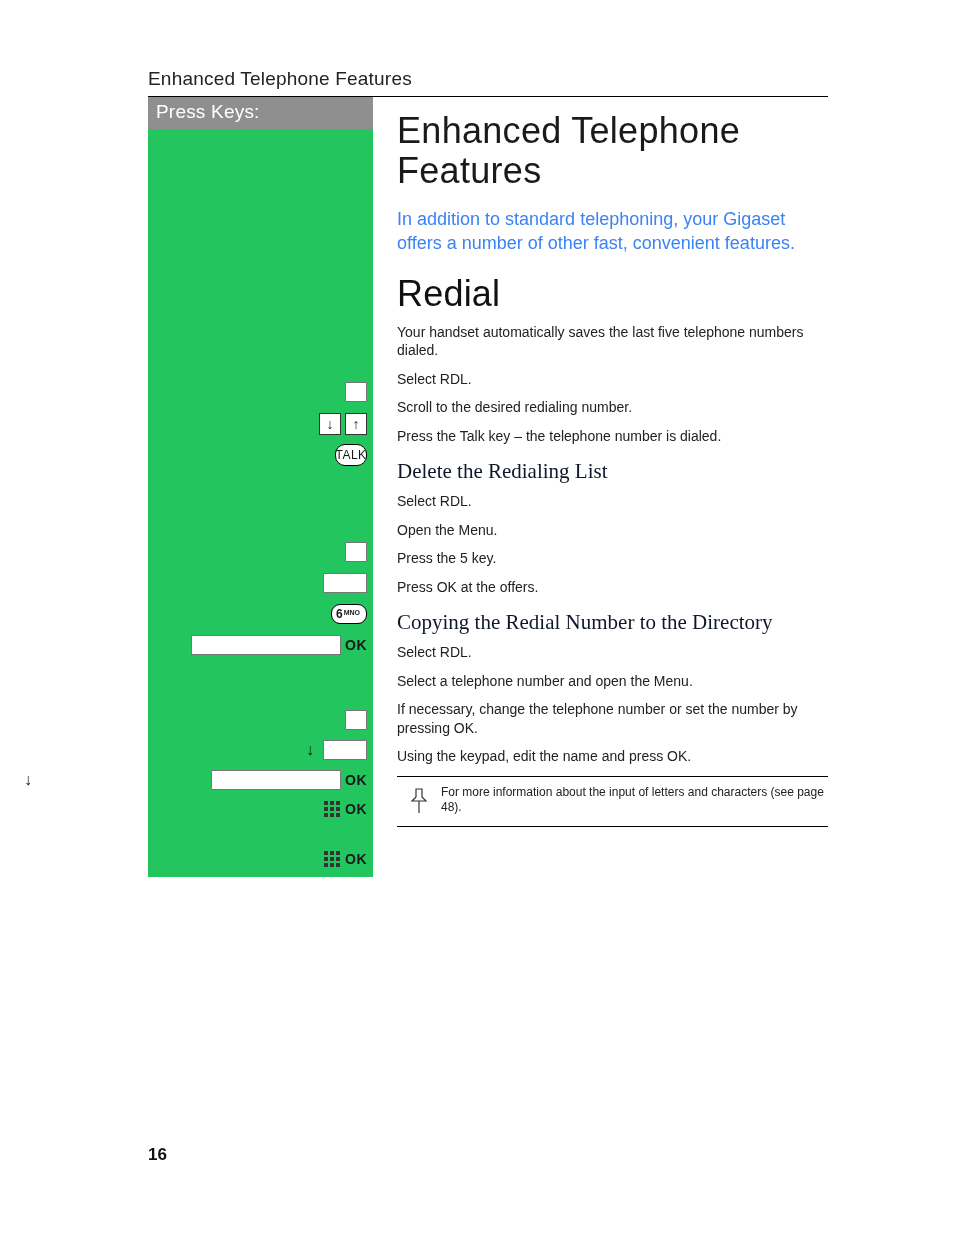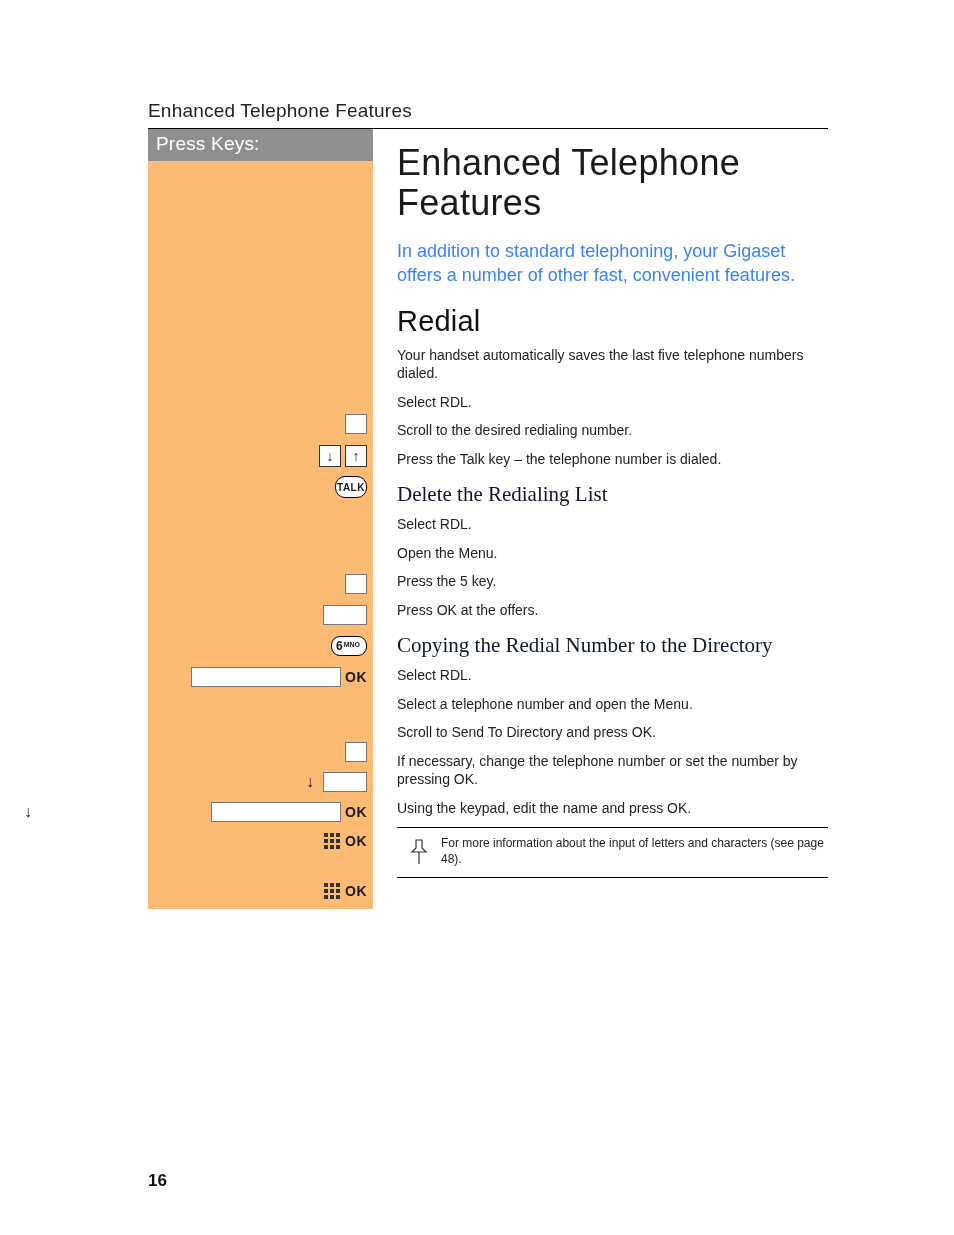--- a/index.html
+++ b/index.html
@@ -13,39 +13,38 @@
     height: 1235px;
     position: relative;
     font-family: "Helvetica Neue", Helvetica, Arial, sans-serif;
     color: #1a1a1a;
   }
   .content {
     position: absolute;
     left: 148px;
     top: 68px;
     width: 680px;
-    margin-top: 32px;
   }
   .running-head {
     font-size: 19px;
     color: #222;
     padding-bottom: 6px;
     letter-spacing: 0.2px;
   }
   .rule {
     border-top: 1.5px solid #000;
     width: 100%;
     margin: 0 0 0 0;
   }
   .columns {
     display: flex;
   }
   .leftcol {
     width: 225px;
-    background: #fdba74;
+    background: #22c55e;
     min-height: 780px;
     position: relative;
   }
   .press-keys {
     background: #8f8f8f;
     color: #fff;
     font-size: 19px;
     padding: 4px 8px 6px 8px;
     letter-spacing: 0.2px;
   }
@@ -62,21 +61,21 @@
     letter-spacing: 0.3px;
   }
   p.body {
     font-size: 18px;
     line-height: 1.3;
     margin: 0 0 14px 0;
     color: #3b82f6;
   }
   h2.section {
     font-weight: 300;
-    font-size: 29px;
+    font-size: 36px;
     margin: 18px 0 8px 0;
     color: #111;
     letter-spacing: 0.2px;
   }
   h3.subsection {
     font-weight: 400;
     font-size: 21px;
     margin: 14px 0 8px 0;
     color: #0f172a;
     font-family: Liberation Serif, serif;
@@ -122,22 +121,22 @@
     font-weight: bold;
   }
   .talk-key {
     width: 30px;
     height: 20px;
     border: 1.2px solid #000;
     border-radius: 10px / 10px;
     display: inline-flex;
     align-items: center;
     justify-content: center;
-    font-size: 10px;
-    font-weight: bold;
+    font-size: 12px;
+    font-weight: normal;
     letter-spacing: 0.5px;
     background:#fff;
   }
   .num-key {
     width: 30px;
     height: 18px;
     border: 1.5px solid #000;
     border-radius: 9px;
     display: inline-flex;
     align-items: center;
@@ -176,21 +175,21 @@
   }
   .note-text {
     flex:1;
     font-size: 12px;
     line-height: 1.3;
     color:#222;
   }
   .page-number {
     position: absolute;
     left: 148px;
-    bottom: 44px;
+    bottom: 70px;
     font-size: 17px;
     font-weight: bold;
     color: #111;
   }
   .arrow-only {
     width: 18px;
     height: 20px;
     display:inline-flex;
     align-items:center;
     justify-content:center;
@@ -302,21 +301,20 @@
 
         <h3 class="subsection">Delete the Redialing List</h3>
         <p class="step-text">Select RDL.</p>
         <p class="step-text">Open the Menu.</p>
         <p class="step-text">Press the 5 key.</p>
         <p class="step-text">Press OK at the offers.</p>
 
         <h3 class="subsection">Copying the Redial Number to the Directory</h3>
         <p class="step-text">Select RDL.</p>
         <p class="step-text">Select a telephone number and open the Menu.</p>
-        <p class="step-text">Scroll to Send To Directory and press OK.</p>
         <p class="step-text">If necessary, change the telephone number or set the number by pressing OK.</p>
         <p class="step-text">Using the keypad, edit the name and press OK.</p>
 
         <div class="note">
           <div class="note-icon">
             <svg width="22" height="28" viewBox="0 0 22 28">
               <g stroke="#333" stroke-width="1.2" fill="none">
                 <path d="M8 2 L14 2 L14 10 L18 14 L4 14 L8 10 Z" fill="#fff"></path>
                 <line x1="11" y1="14" x2="11" y2="26"></line>
               </g>

